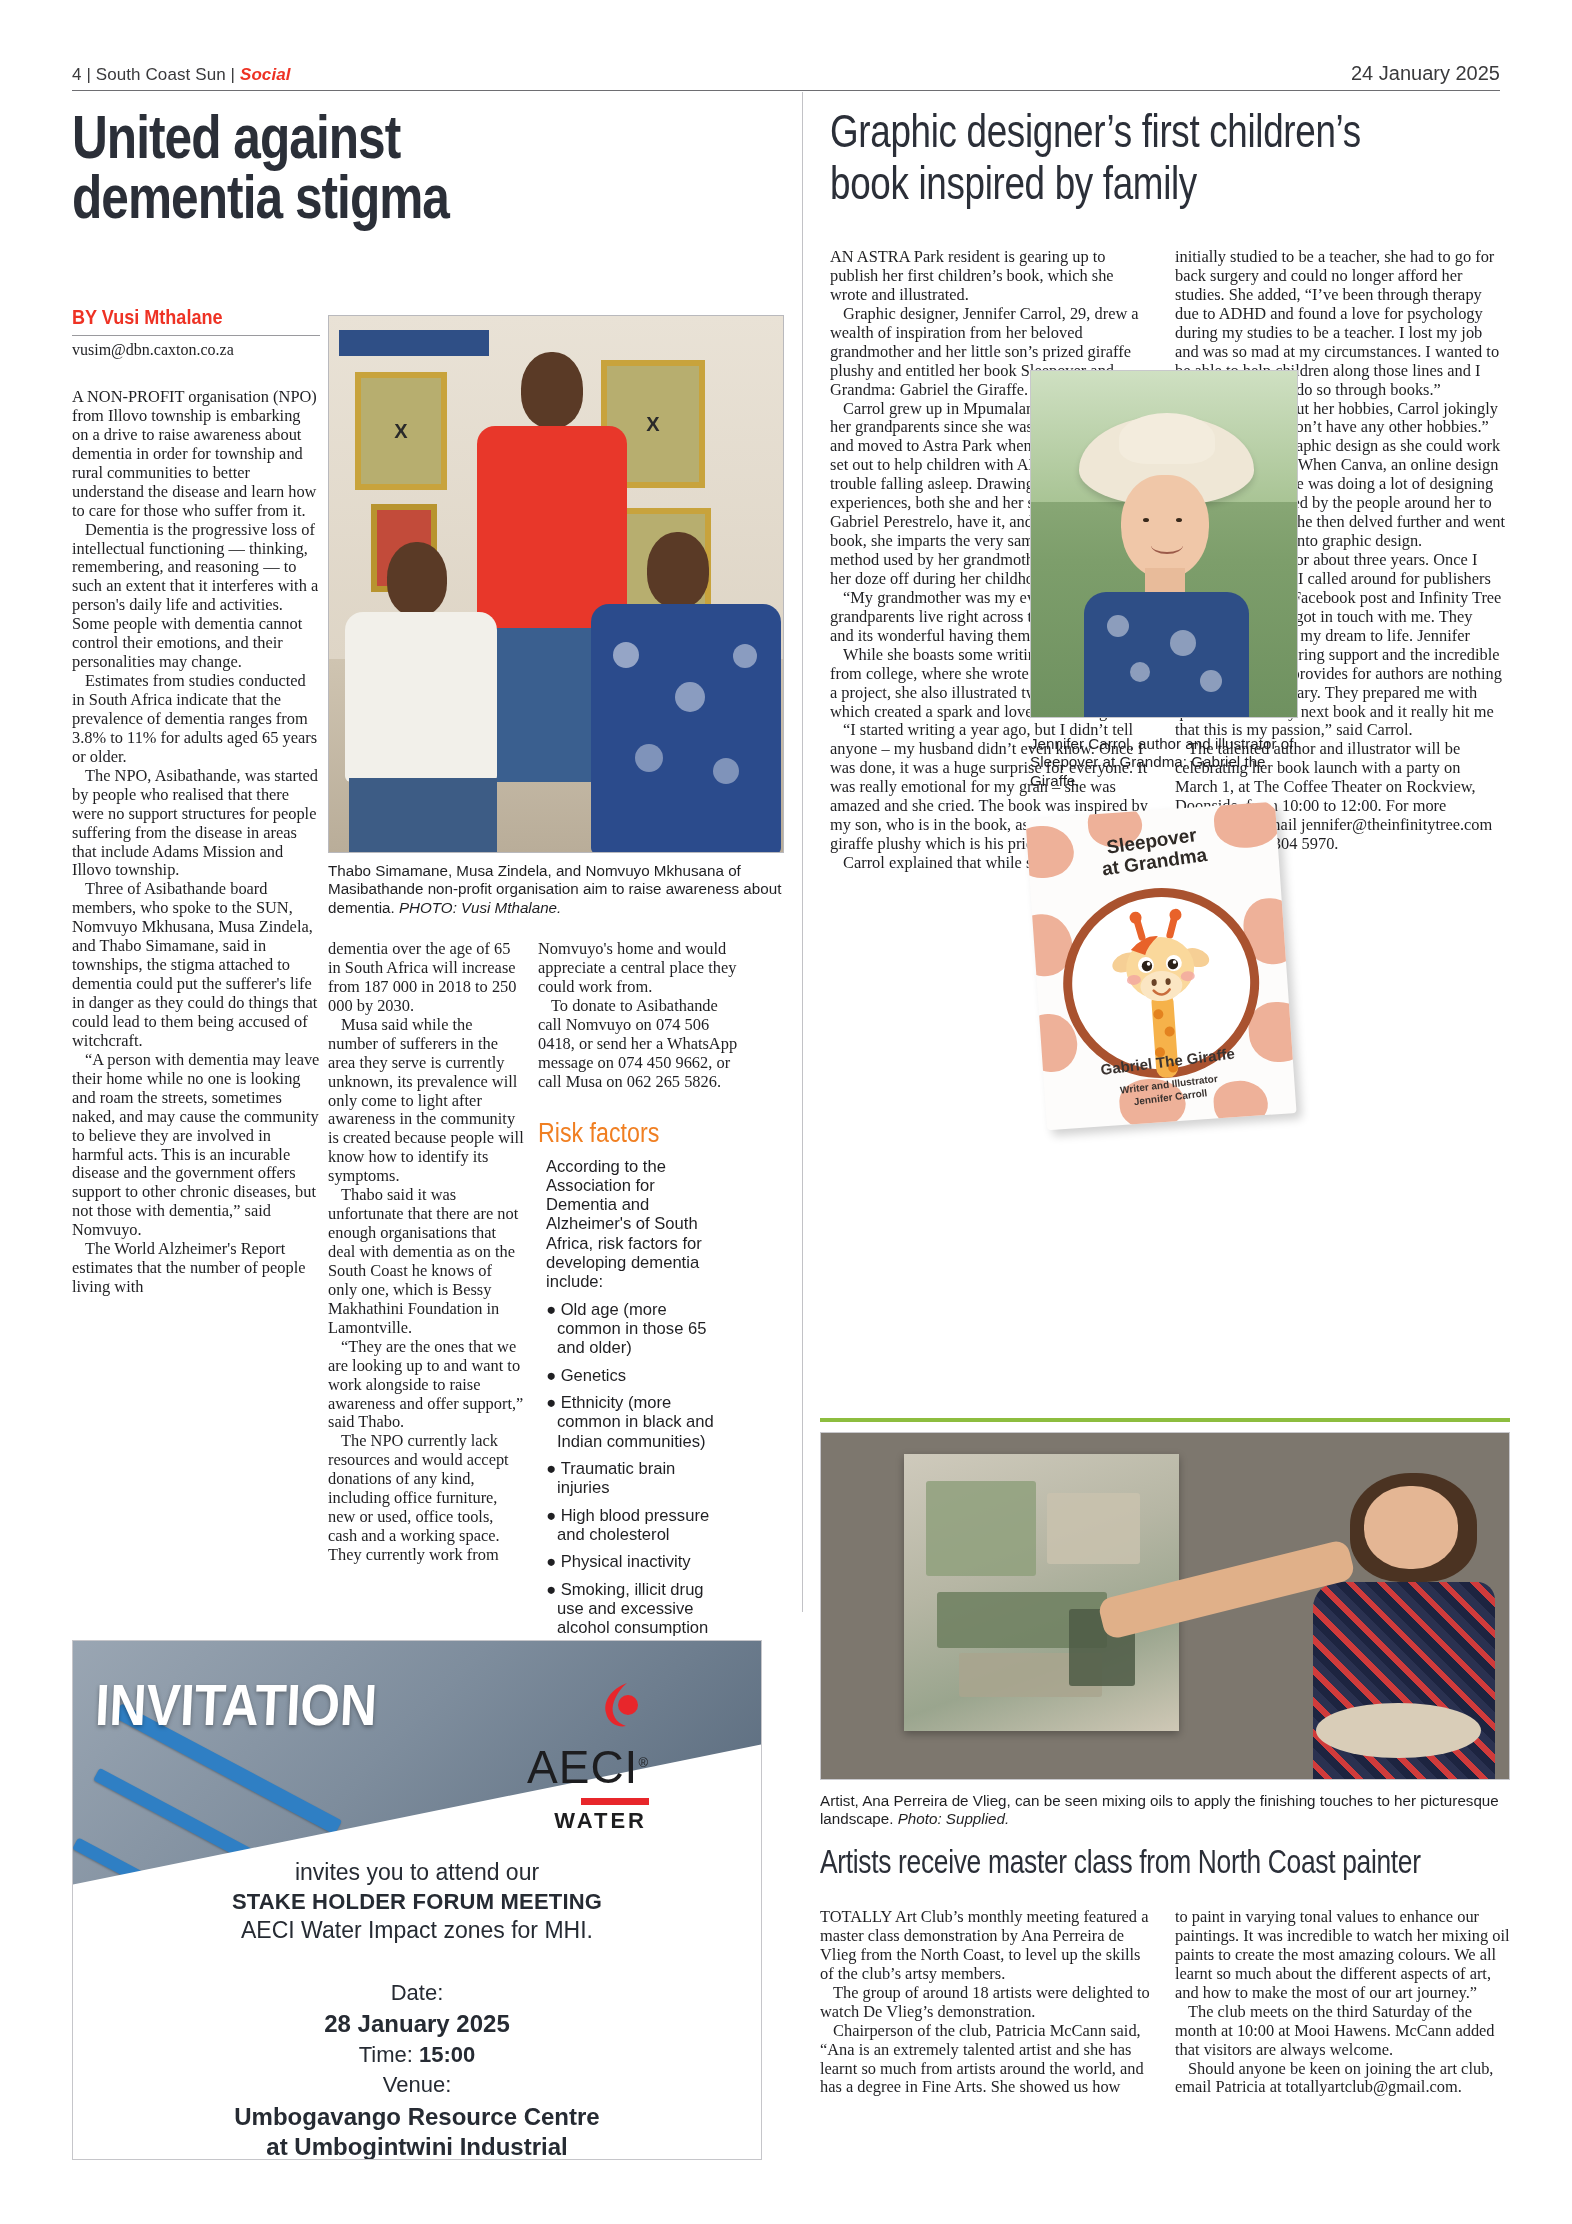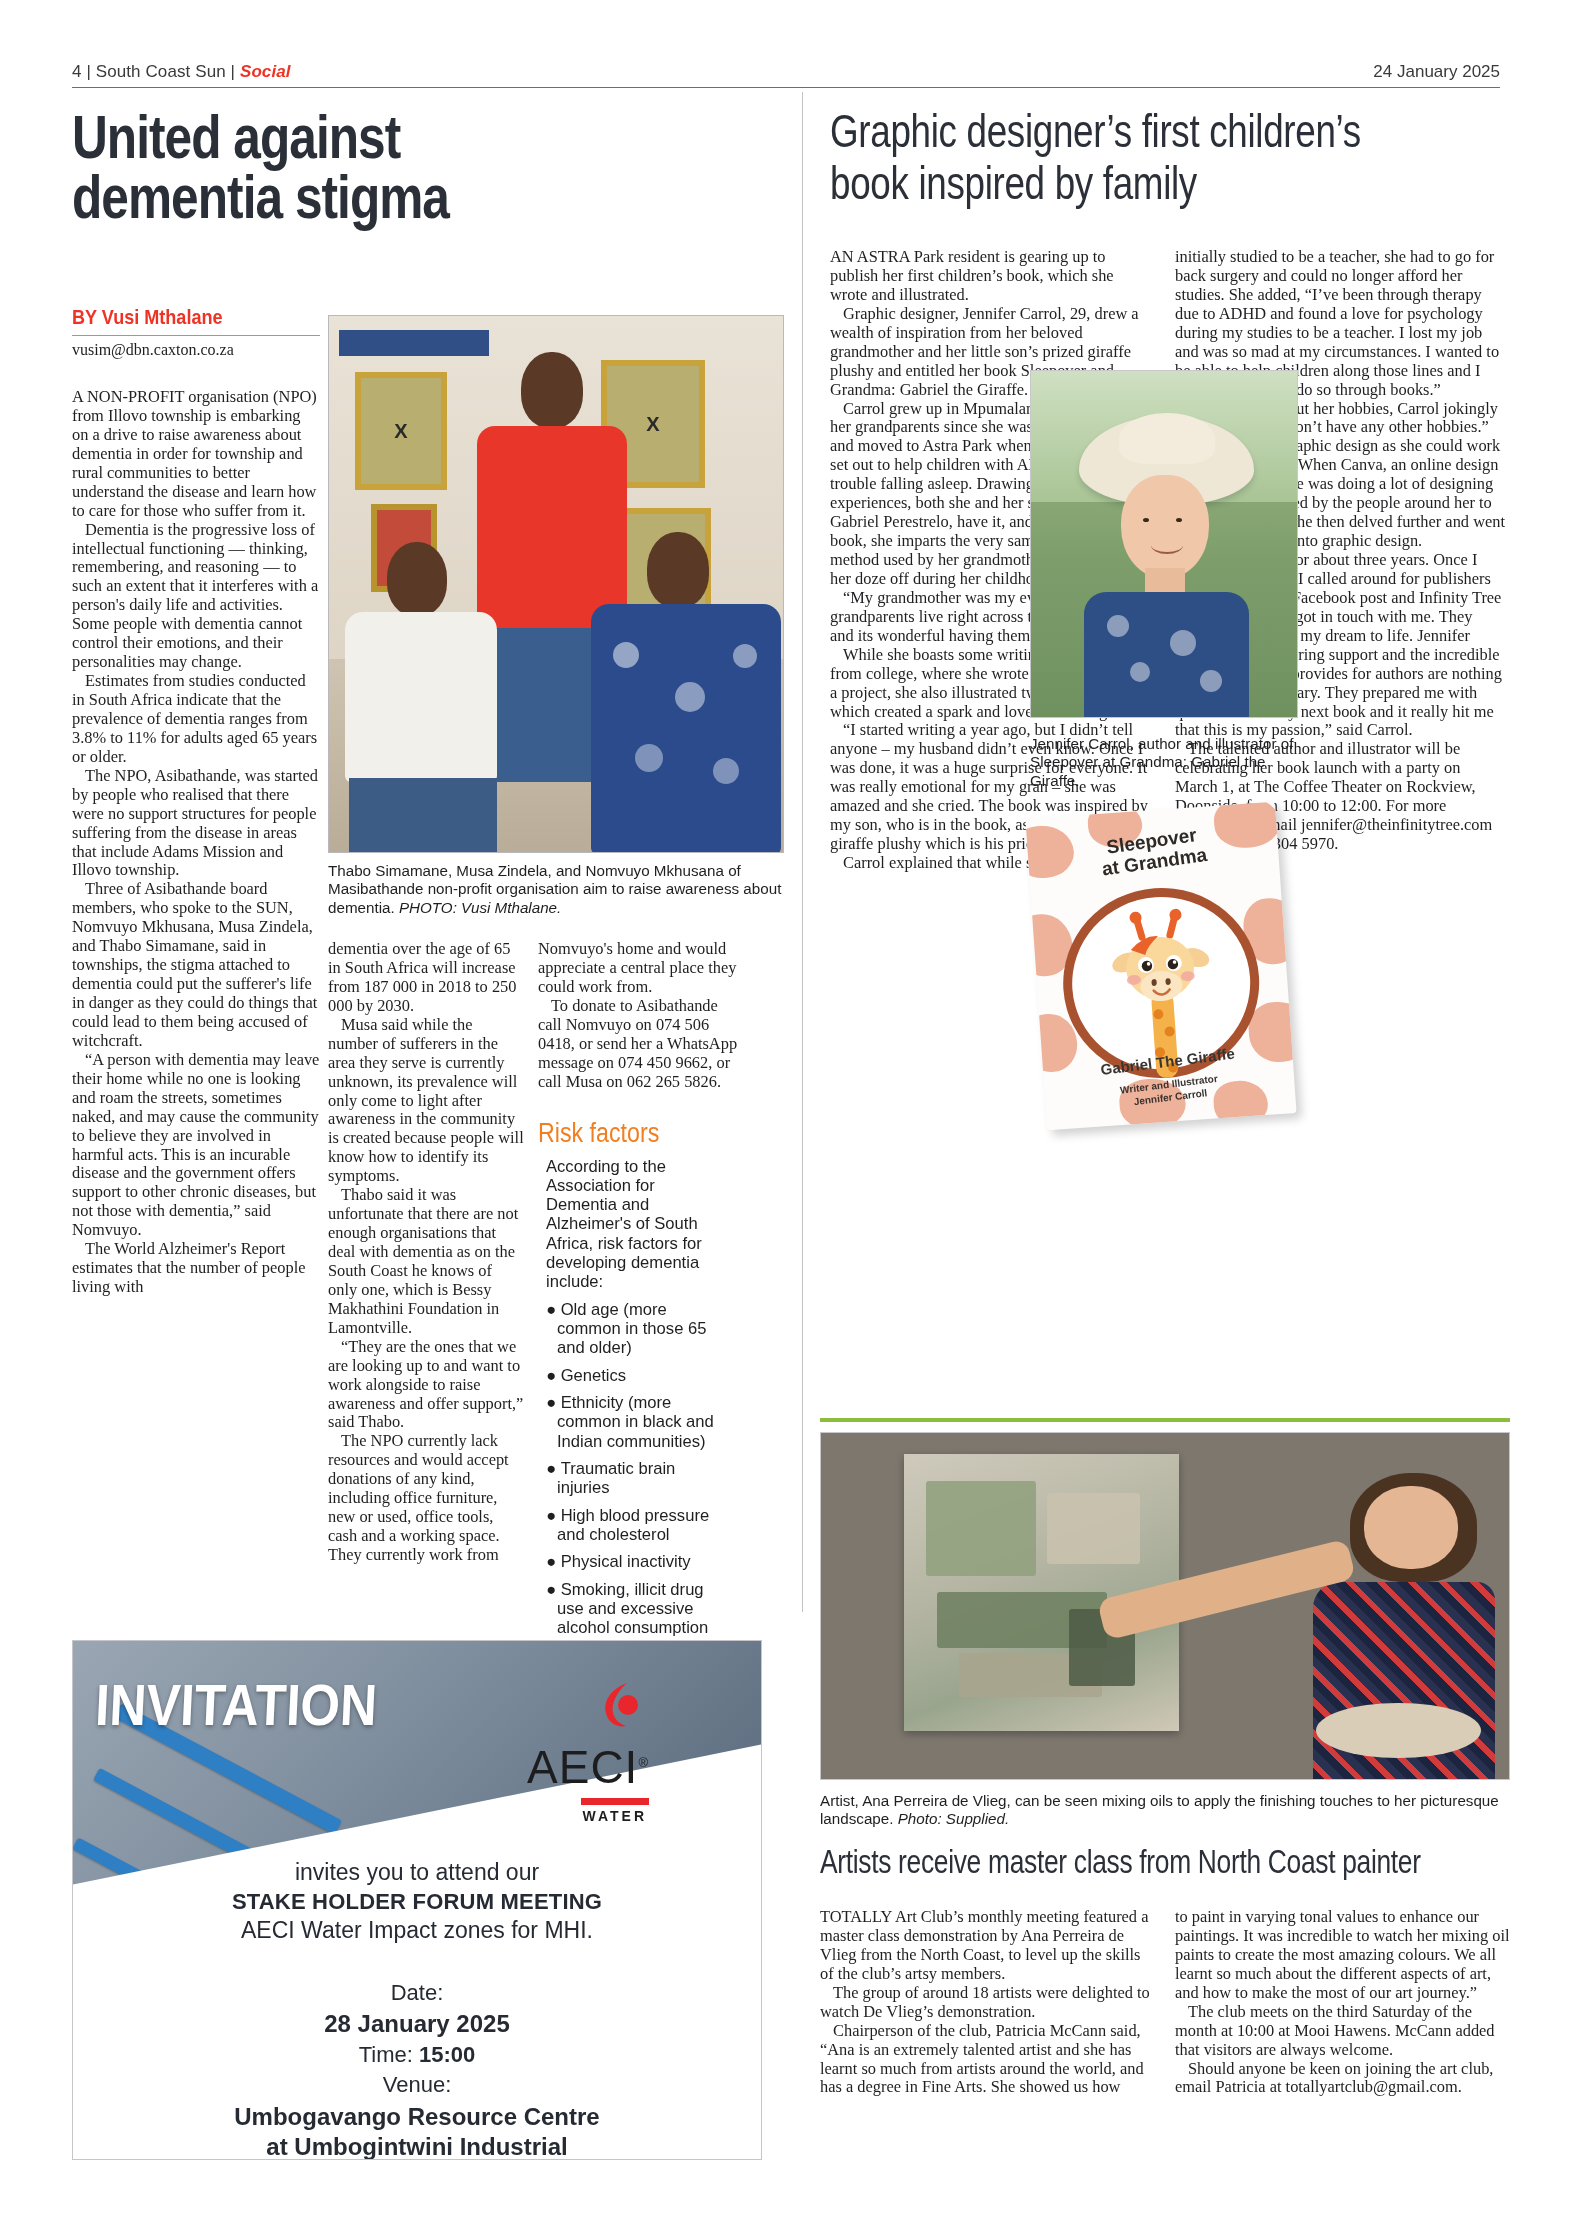--- a/index.html
+++ b/index.html
@@ -14,21 +14,21 @@
     overflow:hidden;
   }
   .page { position:absolute; left:0; top:0; width:1572px; height:2224px; padding:62px 72px 40px 72px; }
 
   
   .masthead { display:flex; justify-content:space-between; align-items:flex-end;
               font-family:"Liberation Sans", sans-serif; font-size:17px; color:#3a3a3c;
               padding-bottom:5px; }
   .masthead .left { letter-spacing:.1px; }
   .masthead .sec { color:#ee3224; font-style:italic; font-weight:bold; }
-  .masthead .right { font-size:17px; color:#3a3a3c; }
+  .masthead .right { font-size:20px; color:#3a3a3c; }
   .rule-top { border-bottom:1px solid #6e6e72; margin-bottom:8px; }
 
   
   .hl-cond {
     font-family:"Liberation Sans Narrow","Liberation Sans", sans-serif;
     font-weight:bold; color:#2b2f38; line-height:.93;
     letter-spacing:-1.2px; transform:scaleX(.80); transform-origin:left top;
     white-space:nowrap;
   }
   .hl-light {
@@ -159,21 +159,21 @@
              font-weight:bold; font-size:58px; color:#ffffff; letter-spacing:0px;
              transform:scaleX(.88) skewX(-3deg); transform-origin:left top;
              text-shadow:0 2px 5px rgba(0,0,0,.35); white-space:nowrap; }
   .aeci-wrap { position:absolute; right:112px; top:38px; text-align:center; }
   .aeci-row { display:flex; align-items:flex-end; gap:9px;flex-direction:column; }
   .aeci-mark { width:52px; height:52px; position:relative; }
   .aeci-word { font-family:"Liberation Sans",sans-serif; font-weight:normal; font-size:46px;
                letter-spacing:1px; color:#1d1d1f; }
   .aeci-reg { font-size:13px; vertical-align:super; color:#1d1d1f; }
   .aeci-bar { height:7px; background:#e8262b; margin:4px 0 3px 54px; }
-  .aeci-water { font-family:"Liberation Sans",sans-serif; font-weight:bold; font-size:14px;
+  .aeci-water { font-family:"Liberation Sans",sans-serif; font-weight:bold; font-size:22px;
                 letter-spacing:3px; color:#1d1d1f; text-align:right; padding-right:2px; }
   .ad-body { position:absolute; left:0; right:0; top:218px; text-align:center;
              font-family:"Liberation Sans",sans-serif; color:#262b33; }
   .ad-body .r1 { font-size:23px; }
   .ad-body .r2 { font-size:22px; font-weight:bold; letter-spacing:.2px; margin-top:3px; }
   .ad-body .r3 { font-size:23px; margin-top:2px; }
   .ad-body .r4 { font-size:22px; margin-top:36px; }
   .ad-body .r5 { font-size:24px; font-weight:bold; margin-top:4px; }
   .ad-body .r6 { font-size:22px; margin-top:4px; }
   .ad-body .r7 { font-size:22px; margin-top:4px; }

